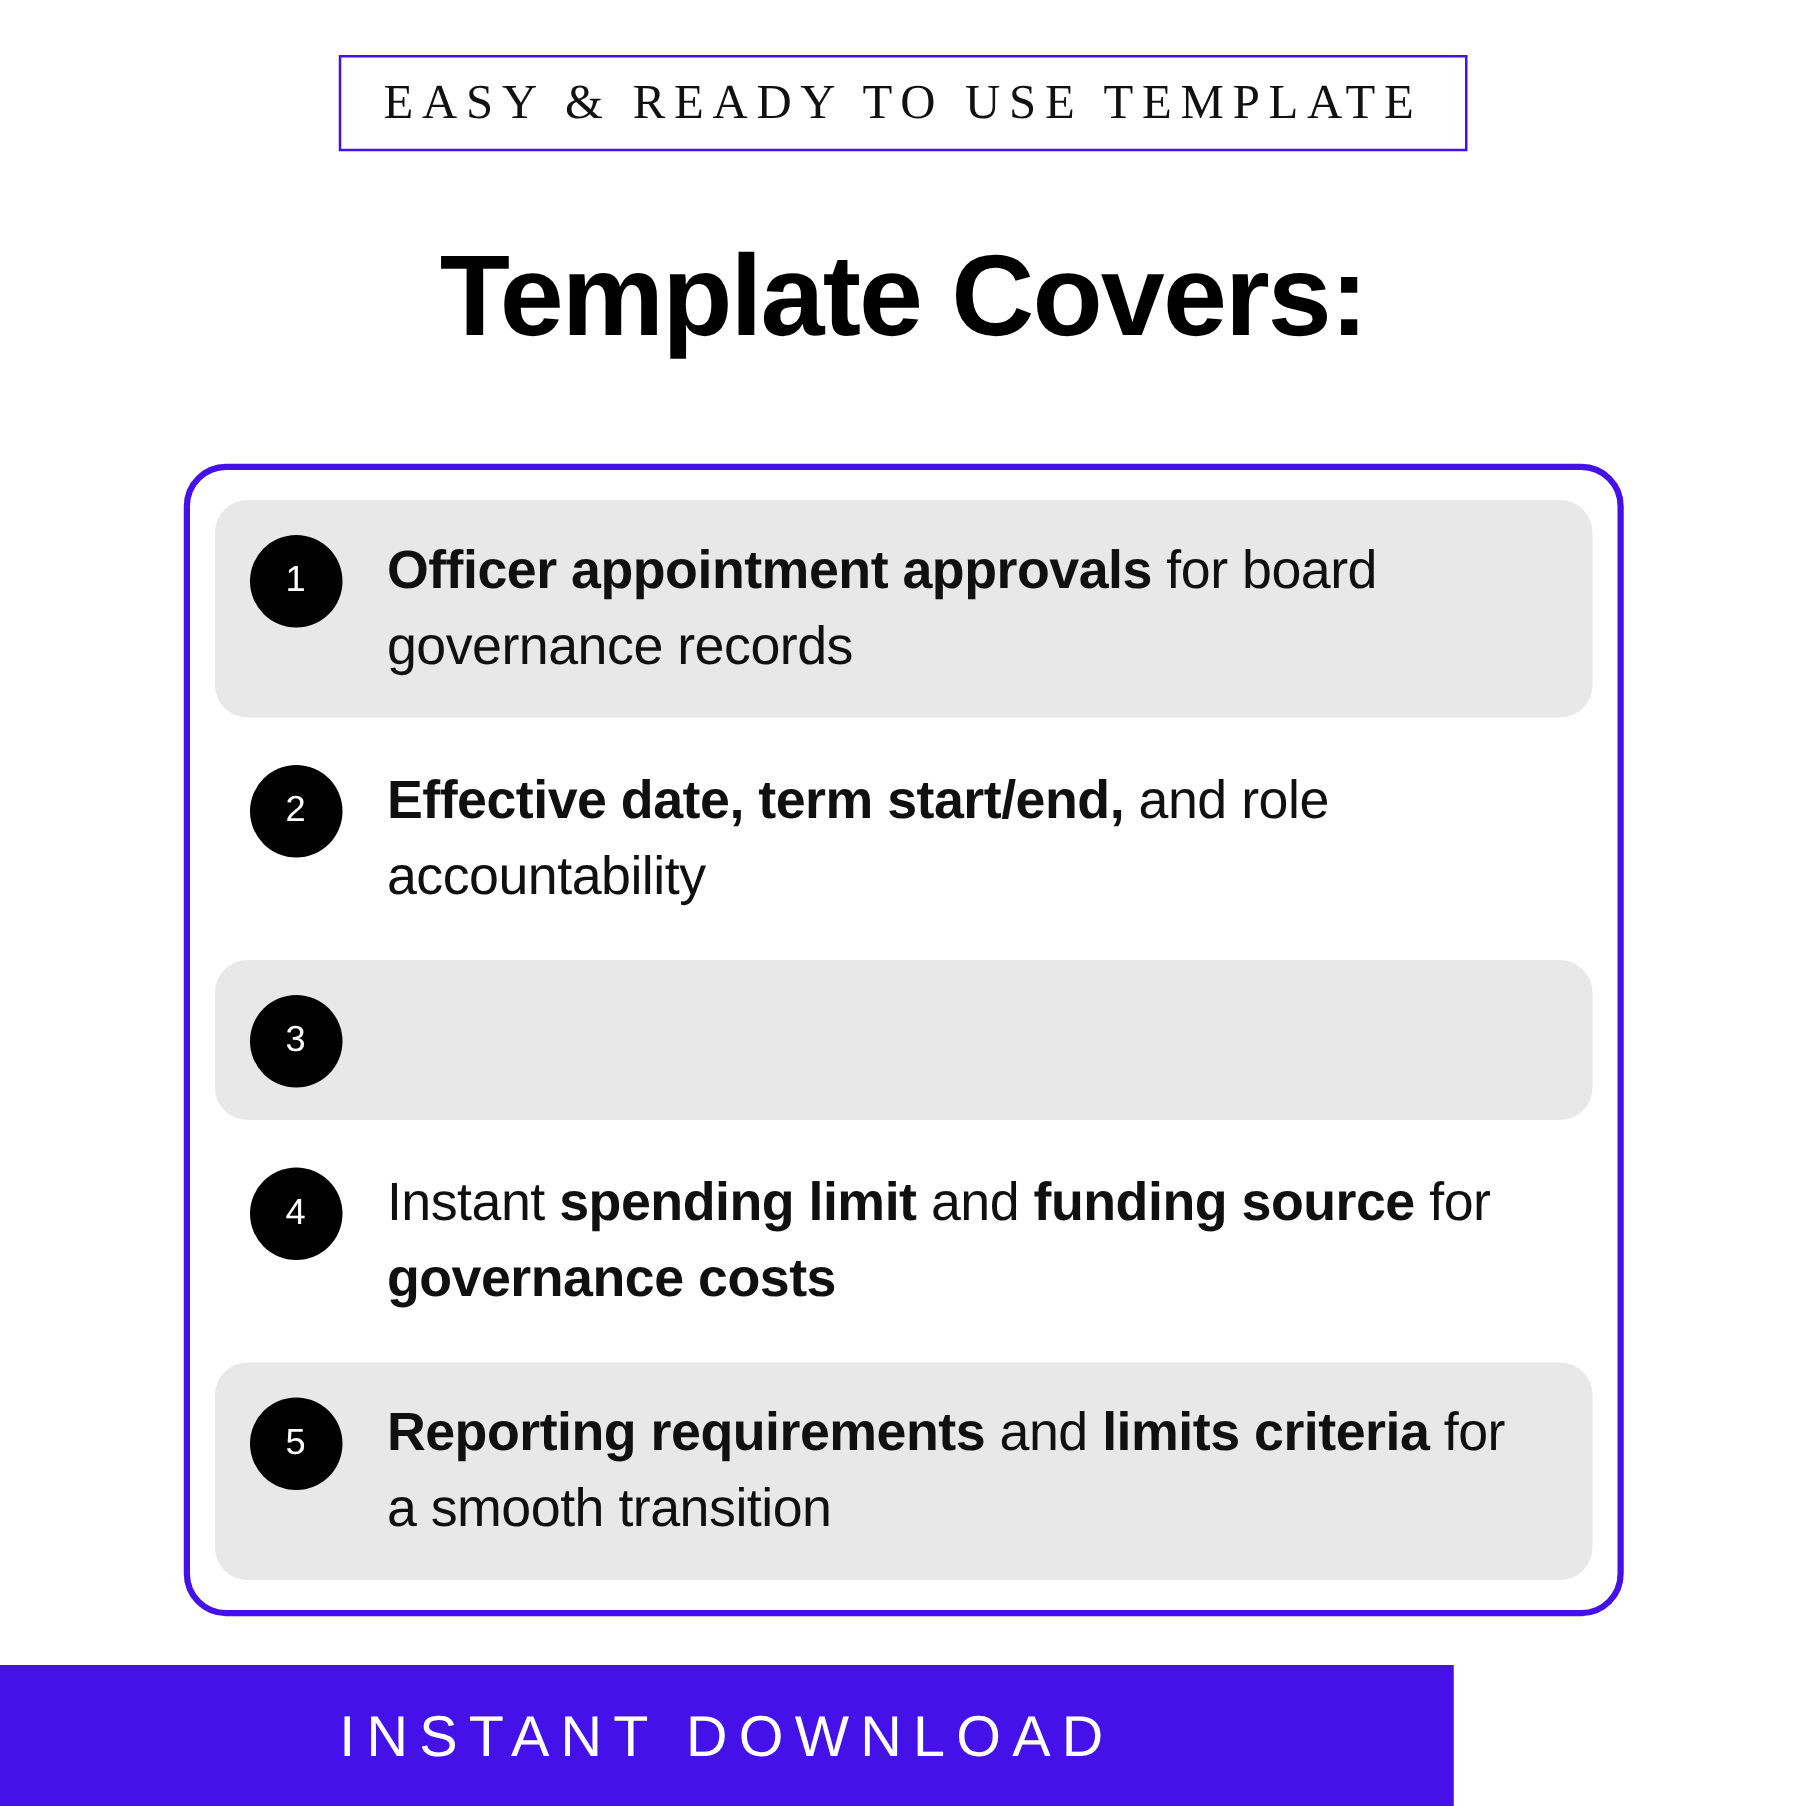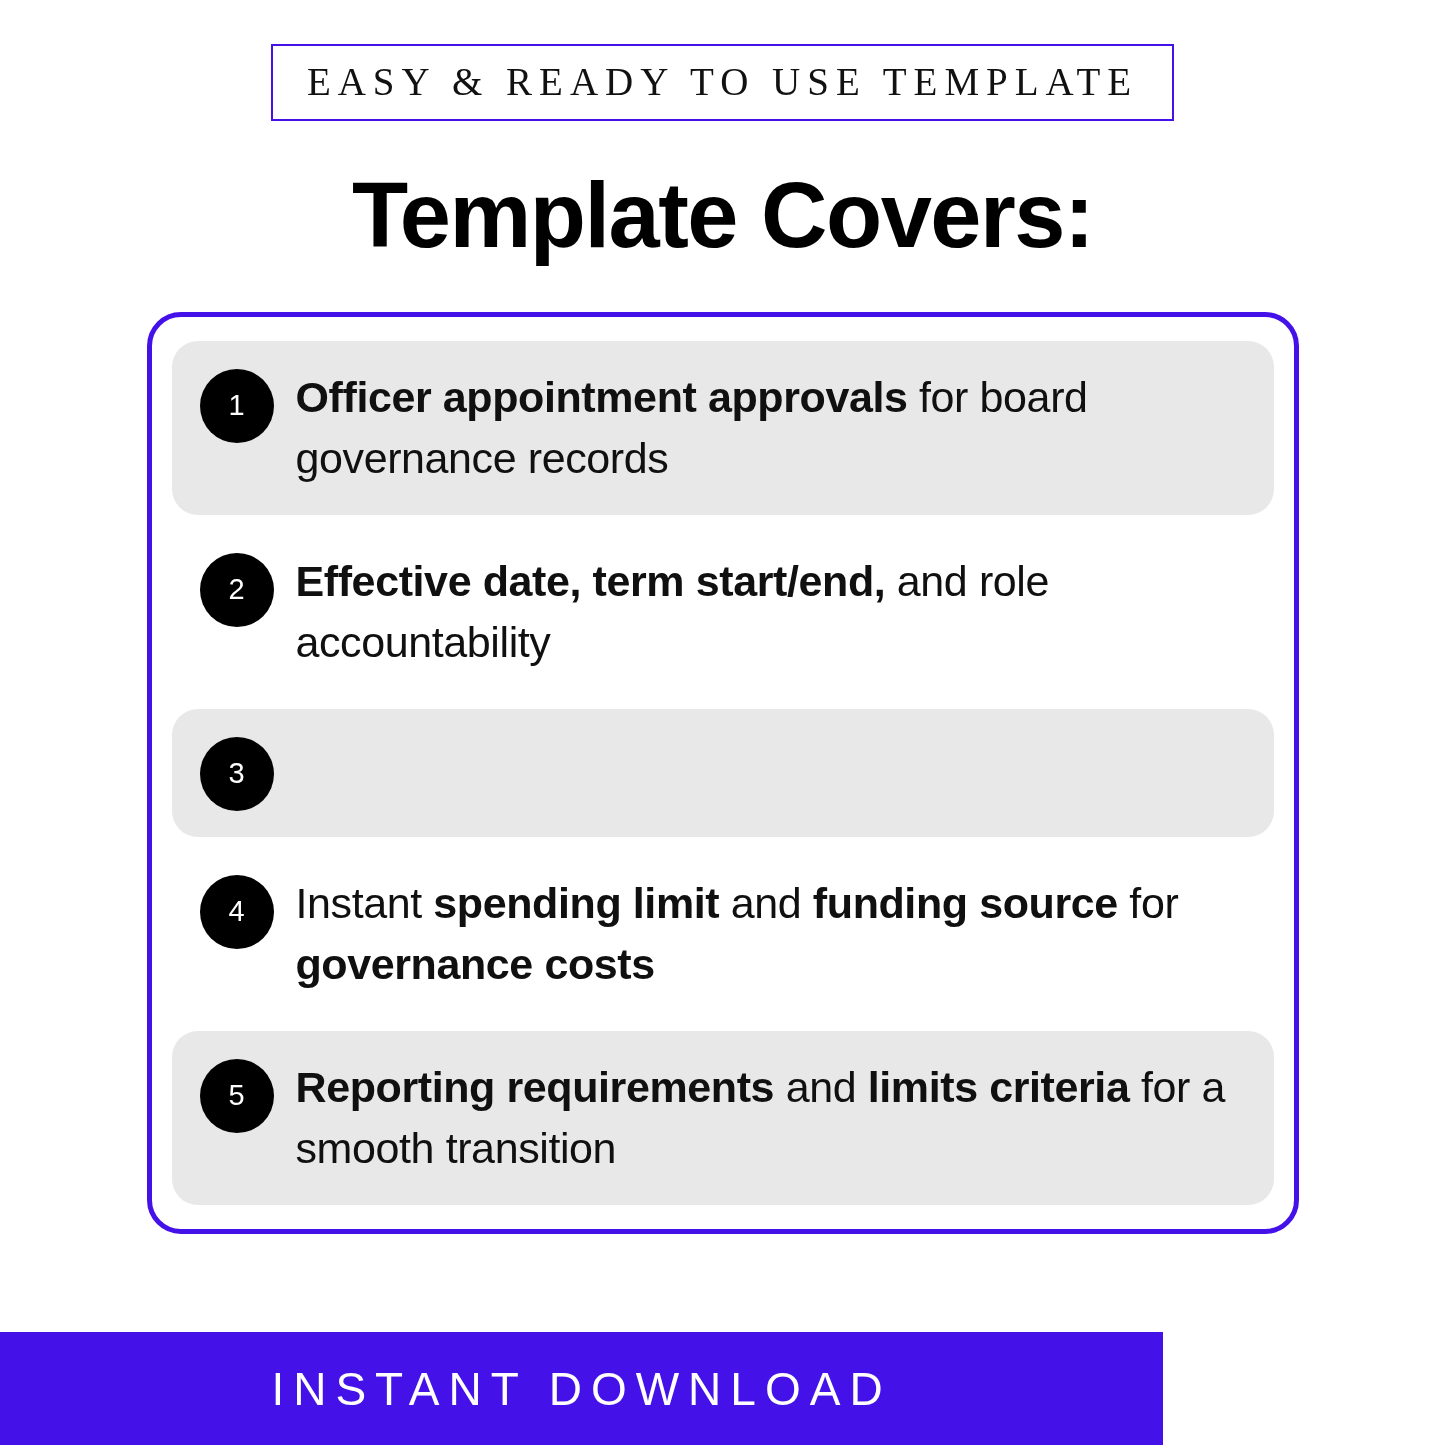--- a/index.html
+++ b/index.html
@@ -15,20 +15,21 @@
     position: relative;
   }
   .page {
     width: 1445px;
     height: 1445px;
     position: relative;
     box-sizing: border-box;
     display: flex;
     flex-direction: column;
     align-items: center;
+    gap: 37px;
   }
 
   
   .badge {
     margin-top: 44px;
     border: 2px solid #4412e8;
     box-sizing: border-box;
     padding: 16px 34px 18px 34px;
     min-width: 900px;
     text-align: center;
@@ -38,21 +39,21 @@
     font-size: 39px;
     letter-spacing: 7px;
     color: #111111;
     text-transform: uppercase;
     white-space: nowrap;
     line-height: 1;
   }
 
   
   .title {
-    margin-top: 46px;
+    margin-top: 31px;
     font-size: 92px;
     font-weight: bold;
     color: #000000;
     letter-spacing: -1.5px;
     line-height: 1.05;
     text-align: center;
   }
 
   
   .card {
@@ -93,20 +94,21 @@
     font-weight: normal;
     margin-top: 4px;
   }
 
   .item-text {
     font-size: 43px;
     line-height: 1.42;
     color: #101010;
     letter-spacing: -0.4px;
     padding-top: 2px;
+    margin-left: 14px;
   }
   .item-text b {
     font-weight: bold;
   }
 
   
   .footer {
     position: absolute;
     left: 0;
     bottom: 0;

